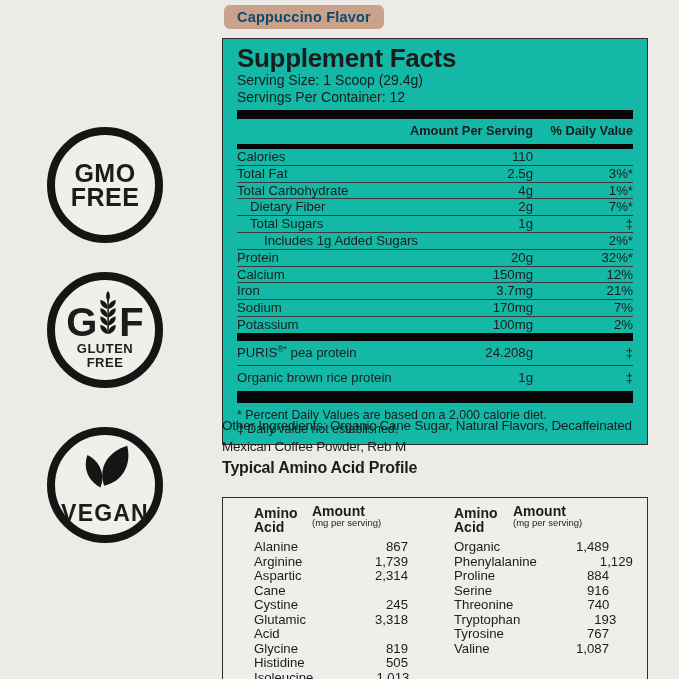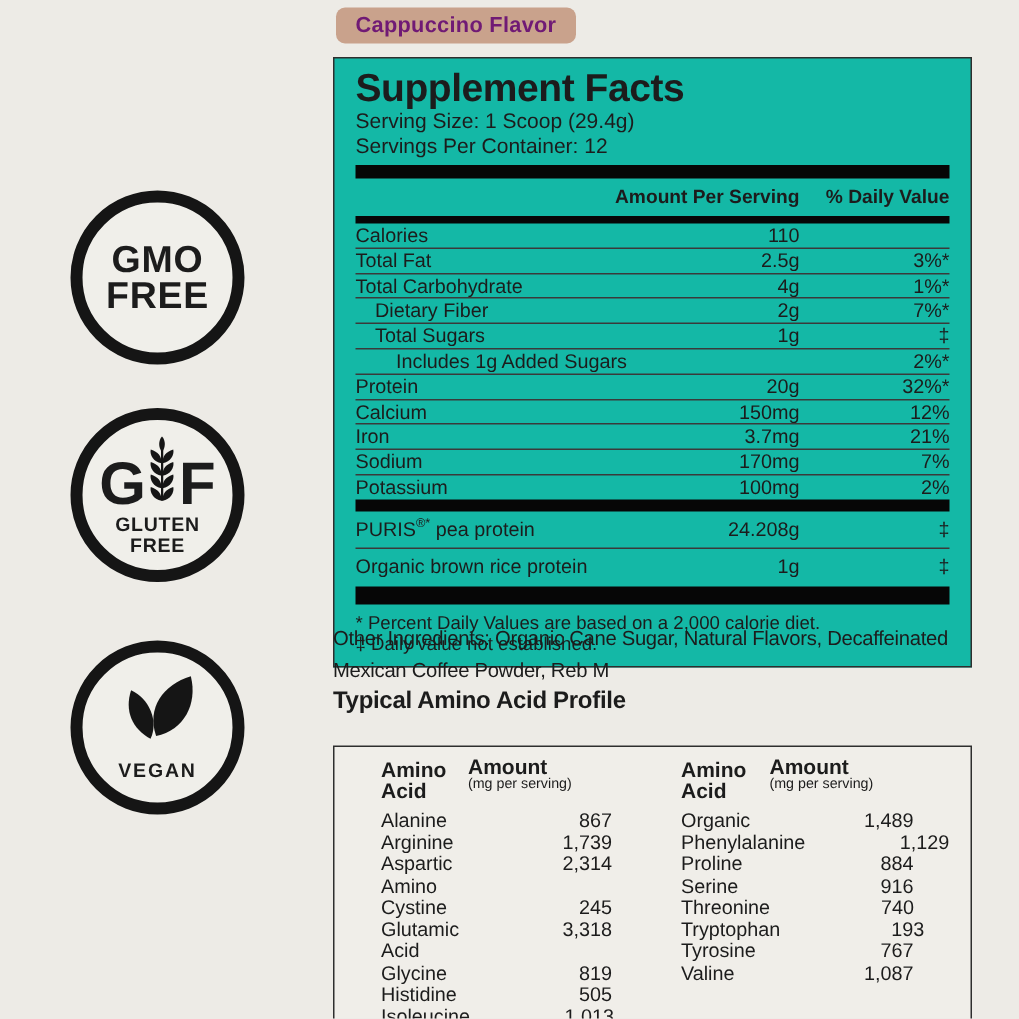--- a/index.html
+++ b/index.html
@@ -5,38 +5,38 @@
   html,body{margin:0;padding:0;}
   body{
     width:679px;height:679px;position:relative;overflow:hidden;
     background:#edebe6;color:#1c1c1c;
     font-family:"Liberation Sans", sans-serif;
     -webkit-font-smoothing:antialiased;
   }
   
   .flavor-badge{
     position:absolute;left:224px;top:5px;
-    background:#c9a28c;color:#701a75;
+    background:#c9a28c;color:#0c4a6e;
     border-radius:6px;padding:4px 13px;
     font-size:14.5px;font-weight:700;letter-spacing:.2px;
   }
   
   .badge{
     position:absolute;left:47px;width:116px;height:116px;box-sizing:border-box;
     border:8px solid #151515;border-radius:50%;
     display:flex;flex-direction:column;align-items:center;justify-content:center;
     text-align:center;background:#f0efea;
   }
   #badge-gmo{top:127px;}
   #badge-gf{top:272px;}
   #badge-vegan{top:427px;}
   .badge-big{font-size:25px;font-weight:700;line-height:24px;letter-spacing:.5px;}
   .gf-row{display:flex;align-items:flex-end;gap:1px;font-size:40px;font-weight:700;line-height:34px;}
   .gf-sub{font-size:13px;font-weight:700;line-height:14px;margin-top:3px;letter-spacing:.5px;}
-  .vegan-label{font-size:13px;font-weight:700;letter-spacing:1.2px;margin-top:2px;}
+  .vegan-label{font-size:23px;font-weight:700;letter-spacing:1.2px;margin-top:2px;}
   .icon-svg{display:block;}
   
   .sf-panel{
     position:absolute;left:222px;top:38px;width:426px;box-sizing:border-box;
     border:1.5px solid #2e2e2e;background:#14b8a6;
     padding:6px 14px 8px;
   }
   .sf-title{font-size:26px;font-weight:700;line-height:27px;letter-spacing:-.3px;}
   .sf-serving{font-size:14px;line-height:15.5px;margin-top:1px;}
   .bar{background:#060606;}
@@ -257,21 +257,21 @@
           <div>Alanine</div>
           <div class="amino-amount">867</div>
         </div>
 
         <div class="amino-row">
           <div>Arginine</div>
           <div class="amino-amount">1,739</div>
         </div>
 
         <div class="amino-row">
-          <div>Aspartic Amino</div>
+          <div>Aspartic Cane</div>
           <div class="amino-amount">2,314</div>
         </div>
 
         <div class="amino-row">
           <div>Cystine</div>
           <div class="amino-amount">245</div>
         </div>
 
         <div class="amino-row">
           <div>Glutamic Acid</div>

